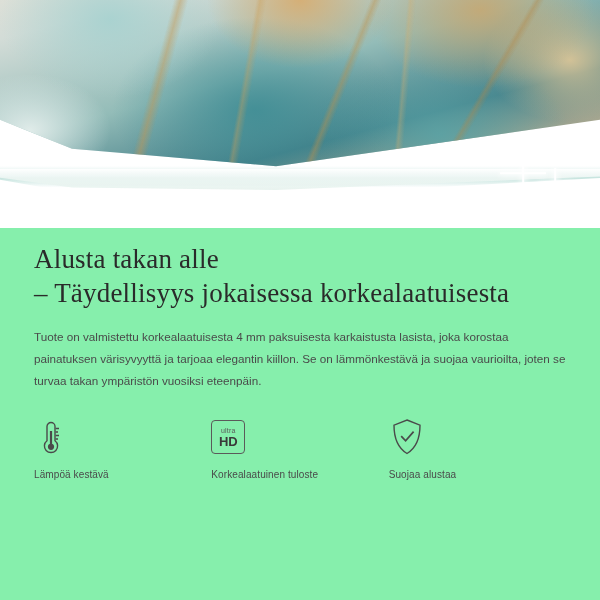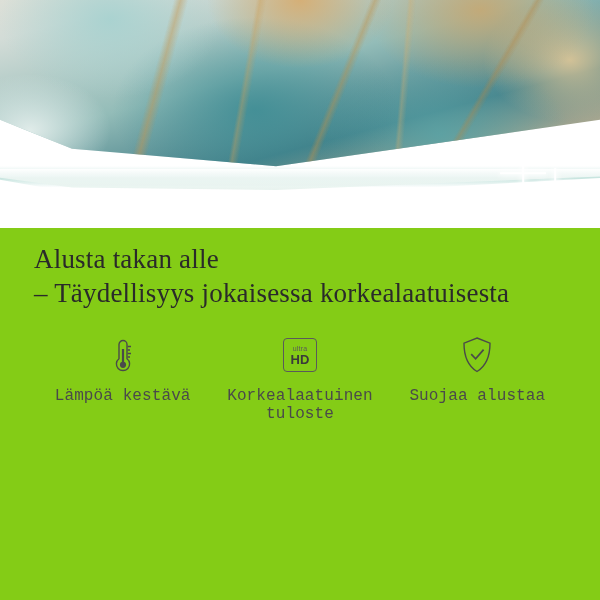--- a/index.html
+++ b/index.html
@@ -5,21 +5,21 @@
   * { box-sizing: border-box; margin: 0; padding: 0; }
   html, body {
     width: 600px; height: 600px;
     background: #ffffff;
     font-family: "Liberation Sans", sans-serif;
     overflow: hidden;
   }
   .page {
     position: relative;
     width: 600px; height: 600px;
-    background: #84cc16;
+    background: #86efac;
   }
 
   
   .hero {
     position: relative;
     width: 600px;
     height: 228px;
     overflow: hidden;
     background: #ffffff;
   }
@@ -109,37 +109,36 @@
   
   .features {
     margin-top: 22px;
     display: grid;
     grid-template-columns: repeat(3, 1fr);
     row-gap: 14px;
   }
   .feature {
     display: flex;
     flex-direction: column;
-    align-items: center;
+    align-items: flex-start;
     justify-content: flex-start;
   }
   .feature .ico {
     height: 46px;
     display: flex;
     align-items: center;
     justify-content: center;
     color: #4a4a4a;
   }
   .feature .cap {
     margin-top: 9px;
-    font-size: 16px;
+    font-size: 10px;
     color: #4a4a4a;
     text-align: center;
     letter-spacing: .1px;
-    font-family: Liberation Mono, monospace;
   }
   .ultrahd {
     width: 34px; height: 34px;
     border: 1.4px solid #5a5a5a;
     border-radius: 4px;
     display: flex; flex-direction: column;
     align-items: center; justify-content: center;
     line-height: 1;
   }
   .ultrahd .u1 { font-size: 7px; color: #5a5a5a; letter-spacing: .2px; }
@@ -161,20 +160,21 @@
     <div class="sparkle s2"></div>
   </div>
 
   <div class="content">
 
     <h1 class="headline">
       <span>Alusta takan alle</span>
       <span class="line2">– Täydellisyys jokaisessa korkealaatuisesta</span>
     </h1>
 
+    <p class="body">Tuote on valmistettu korkealaatuisesta 4 mm paksuisesta karkaistusta lasista, joka korostaa painatuksen värisyvyyttä ja tarjoaa elegantin kiillon. Se on lämmönkestävä ja suojaa vaurioilta, joten se turvaa takan ympäristön vuosiksi eteenpäin.</p>
 
     <div class="features">
 
       <div class="feature">
         <div class="ico">
           <svg width="34" height="40" viewBox="0 0 34 40" fill="none" stroke="#4a4a4a" stroke-width="1.4">
             <path d="M17 5.5a4 4 0 0 0-4 4v14.2a6.6 6.6 0 1 0 8 0V9.5a4 4 0 0 0-4-4z"></path>
             <circle cx="17" cy="29.8" r="3.1" fill="#4a4a4a" stroke="none"></circle>
             <rect x="15.9" y="14" width="2.2" height="14" fill="#4a4a4a" stroke="none"></rect>
             <path d="M21.6 11.5h3.4M21.6 15h2.4M21.6 18.5h3.4M21.6 22h2.4"></path>

